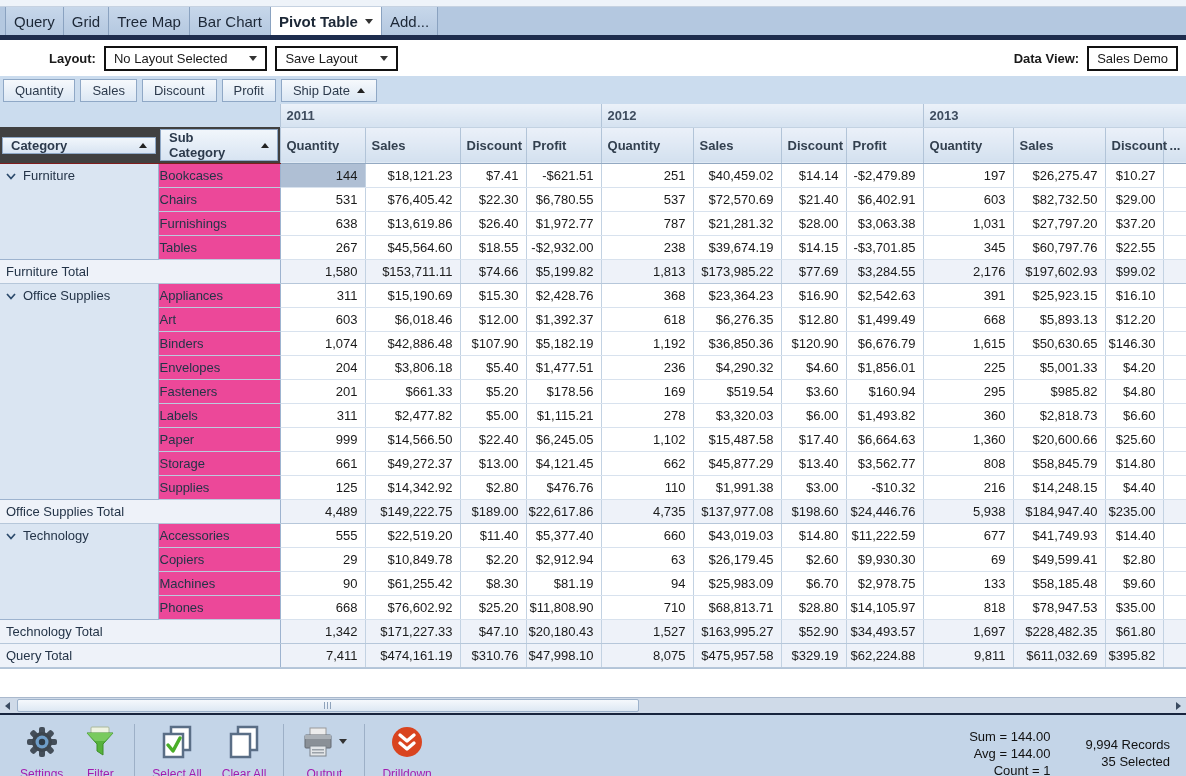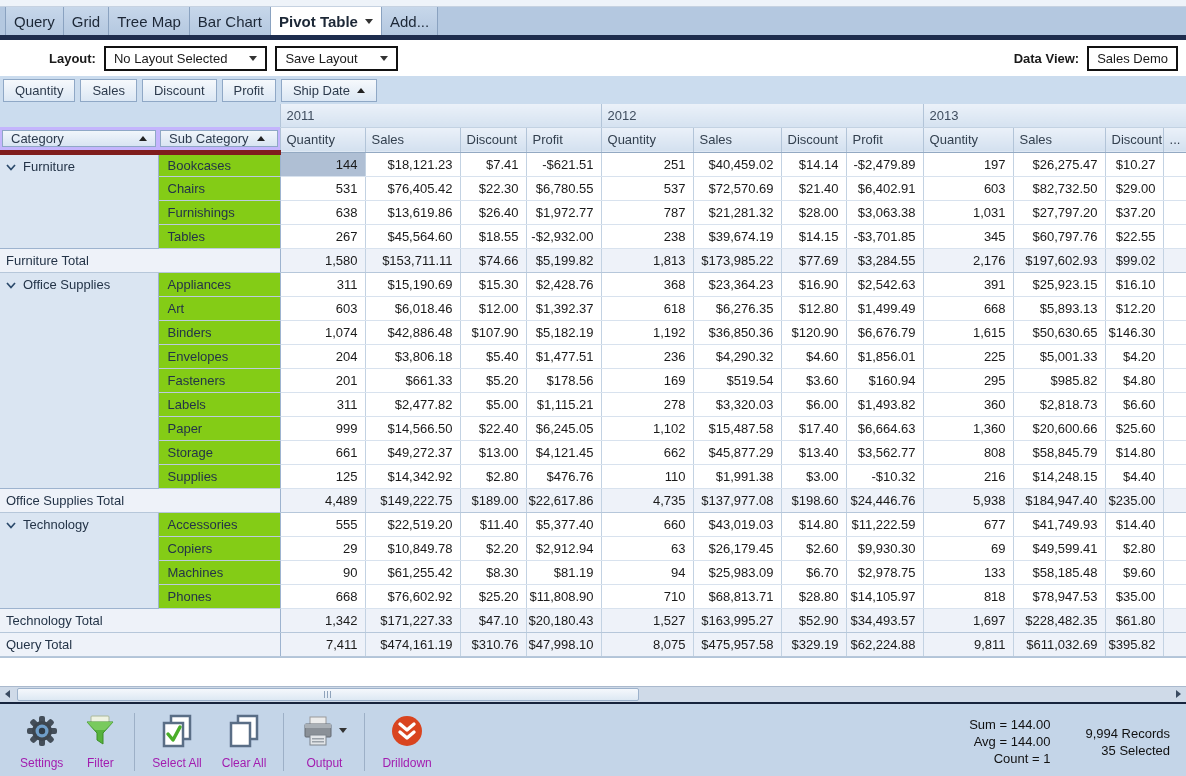--- a/index.html
+++ b/index.html
@@ -30,34 +30,34 @@
   .fieldbtn { display:flex; align-items:center; gap:7px; padding:3px 11px; font-size:13px; color:#2c3a4c;
               background:linear-gradient(#f6f9fc,#dbe7f4); border:1px solid #8fa8c6; }
   .tri-up { width:0; height:0; border-left:4px solid transparent; border-right:4px solid transparent;
             border-bottom:5px solid #222; display:inline-block; }
 
   
   table.pivot { table-layout:fixed; border-collapse:collapse; width:1186px; font-size:13px; }
   .pivot tr.hdr-years { height:23px; }
   .pivot tr.hdr-cols  { height:25px; }
   .pivot tbody tr { height:24px; }
-  .pivot th { font-weight:normal; text-align:left; }
+  .pivot th { font-weight:bold; text-align:left; }
   th.corner { background:#cbdcee; }
   th.year { background:linear-gradient(#ebf1f9,#d5e2f0); color:#3e4c5e; padding-left:6px;
             border-left:1px solid #b2c4d8; border-bottom:1px solid #c3d2e2; }
   th.colhead { background:linear-gradient(#ebf1f9,#d3e0ef); color:#33404f; padding-left:6px;
                border-left:1px solid #b2c4d8; border-bottom:1px solid #93a9c2; }
-  th.rowhead { padding:2px; background:#c4b5fd; border-bottom:5px solid #7f1d1d; }
+  th.rowhead { padding:2px; background:#404040; border-bottom:1px solid #7f1d1d; }
   .hdrbox { height:100%; display:flex; align-items:center; border:1px solid #8fa8c6;
             background:linear-gradient(#f1f6fb,#d8e4f2); padding:0 8px; color:#2c3a4c; gap:8px; }
   .hdrbox .flexfill { flex:1; }
   td.cat { background:#dae5f2; vertical-align:top; padding:4px 4px 0 6px;
            border-right:1px solid #9db3cf; border-bottom:1px solid #9db3cf; color:#243448; }
   td.cat .chev { margin-right:7px; }
-  td.sub { background:#84cc16; padding-left:9px; border-right:1px solid #9db3cf;
+  td.sub { background:#ec4899; padding-left:1px; border-right:1px solid #9db3cf;
            border-bottom:1px solid #bccbde; color:#243448; }
   td.tlabel { background:#eef2f9; padding-left:6px; border-right:1px solid #9db3cf;
               border-top:1px solid #b6c7da; border-bottom:1px solid #b6c7da; color:#243448; }
   td.num { background:#fff; text-align:right; padding-right:7px;
            border-right:1px solid #c3d2e2; border-bottom:1px solid #d8e2ee; }
   td.num.grp { border-left:1px solid #b2c4d8; }
   tr.total td.num { background:#eef2f9; border-top:1px solid #b6c7da; border-bottom:1px solid #b6c7da; }
   td.num.sel { background:#afbfd4; }
   td.ovf { overflow:hidden; }
 

